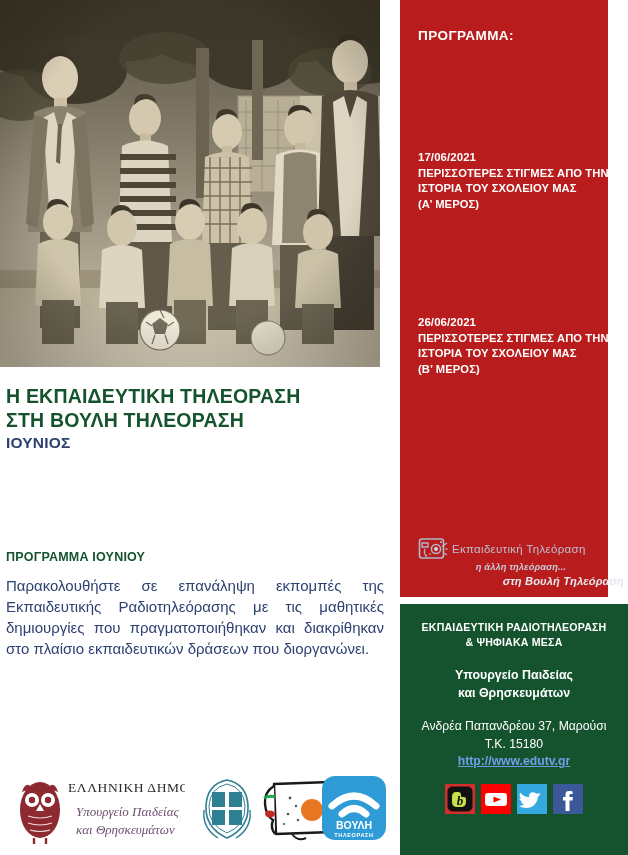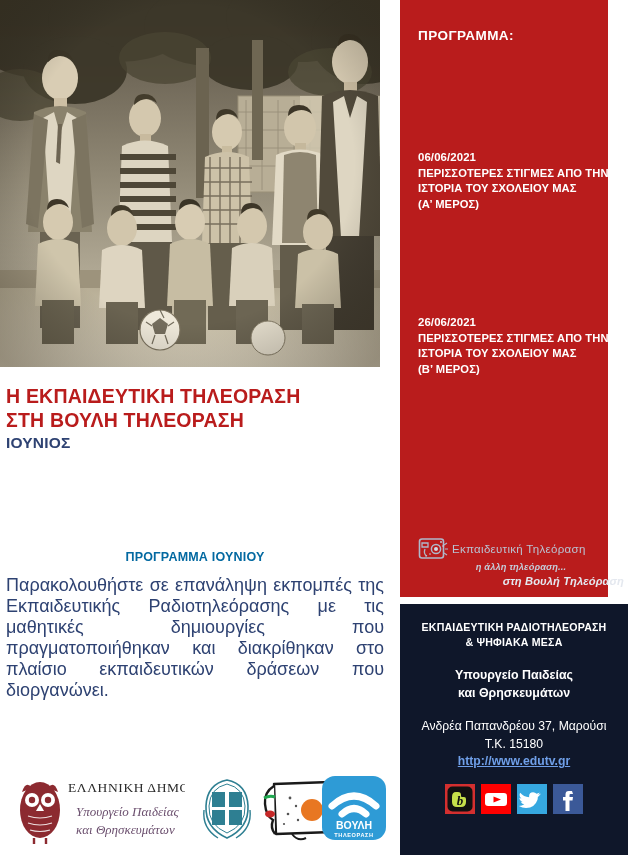--- a/index.html
+++ b/index.html
@@ -18,36 +18,36 @@
   
   #photo {
     position: absolute; left: 0; top: 0; width: 380px; height: 367px;
     overflow: hidden; background: #6d6450;
   }
   #photo svg { display: block; width: 380px; height: 367px; }
 
   
   #title-block { position: absolute; left: 6px; top: 384px; width: 370px; }
   .title-main {
-    color: #b91c1c; font-weight: bold; font-size: 19.5px;
+    color: #14532d; font-weight: bold; font-size: 19.5px;
     line-height: 24px; letter-spacing: .2px; white-space: nowrap;
   }
   .title-sub {
     color: #2e4272; font-weight: bold; font-size: 15.5px;
     line-height: 22px; letter-spacing: .2px; white-space: nowrap;
   }
 
   
   #body-block { position: absolute; left: 6px; top: 550px; width: 378px; }
   .body-head {
-    color: #0369a1; font-weight: bold; font-size: 12.5px;
-    margin-bottom: 11px; letter-spacing: .2px; text-align: center;
+    color: #14532d; font-weight: bold; font-size: 12.5px;
+    margin-bottom: 11px; letter-spacing: .2px;
   }
   .body-text {
-    color: #2e4272; font-size: 18px; line-height: 21px;
+    color: #2e4272; font-size: 15px; line-height: 21px;
     text-align: justify; text-justify: inter-word;
   }
 
   
   #logo-strip {
     position: absolute; left: 0; top: 762px; width: 392px; height: 93px;
   }
   .logo-item { position: absolute; }
   #logo-hellenic { left: 10px; top: 6px; width: 175px; height: 80px; }
   #logo-coat     { left: 196px; top: 12px; width: 62px;  height: 70px; }
@@ -89,21 +89,21 @@
     text-align: center; margin-top: 1px; letter-spacing: .1px;
   }
   #wm-line3 {
     color: #e4e8ef; font-size: 11.2px; font-style: italic; font-weight: bold;
     text-align: right; margin-top: 3px; letter-spacing: .1px;
   }
 
   
   #sidebar-bottom {
     position: absolute; left: 400px; top: 604px; width: 228px; height: 251px;
-    background: #0f172a; color: #ffffff; text-align: center;
+    background: #14532d; color: #ffffff; text-align: center;
   }
   #contact-org {
     margin-top: 16px; font-weight: bold; font-size: 10.6px;
     line-height: 15px; letter-spacing: .2px;
   }
   #contact-ministry {
     margin-top: 17px; font-weight: bold; font-size: 12.4px; line-height: 17.5px;
   }
   #contact-address {
     margin-top: 16px; font-size: 12.2px; line-height: 17.5px;
@@ -363,21 +363,21 @@
         </svg>
       </div>
 
     </div>
   </div>
 
   <div id="sidebar-top">
     <div id="prog-head">ΠΡΟΓΡΑΜΜΑ:</div>
 
     <div class="prog-entry" id="prog-entry-0">
-      <div class="prog-date">06/06/2021</div>
+      <div class="prog-date">17/06/2021</div>
       <div class="prog-title">ΠΕΡΙΣΣΟΤΕΡΕΣ ΣΤΙΓΜΕΣ ΑΠΟ ΤΗΝ</div>
       <div class="prog-title">ΙΣΤΟΡΙΑ ΤΟΥ ΣΧΟΛΕΙΟΥ ΜΑΣ</div>
       <div class="prog-title">(Α’ ΜΕΡΟΣ)</div>
     </div>
 
     <div class="prog-entry" id="prog-entry-1">
       <div class="prog-date">26/06/2021</div>
       <div class="prog-title">ΠΕΡΙΣΣΟΤΕΡΕΣ ΣΤΙΓΜΕΣ ΑΠΟ ΤΗΝ</div>
       <div class="prog-title">ΙΣΤΟΡΙΑ ΤΟΥ ΣΧΟΛΕΙΟΥ ΜΑΣ</div>
       <div class="prog-title">(Β’ ΜΕΡΟΣ)</div>

